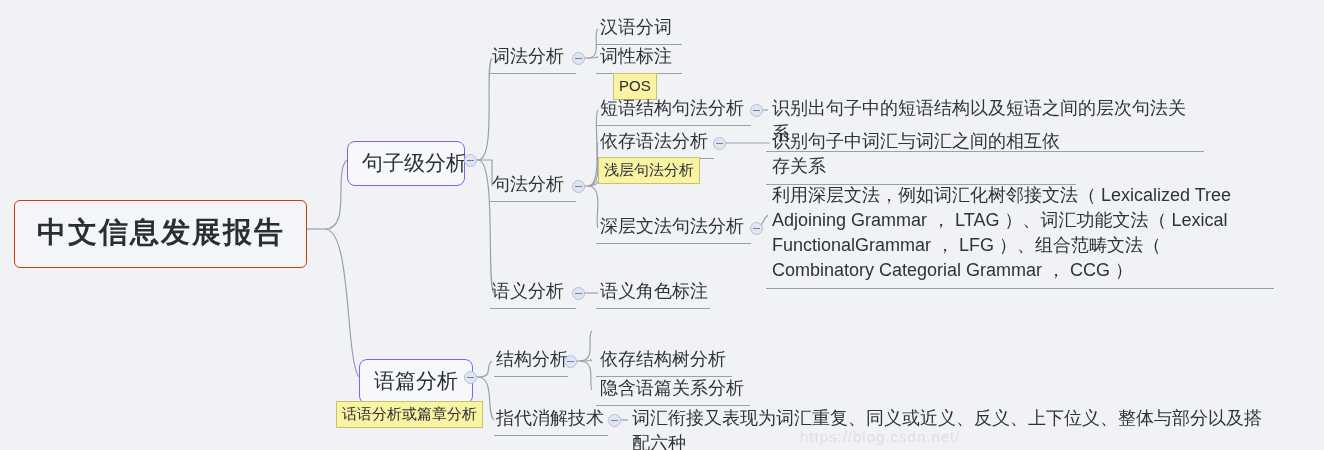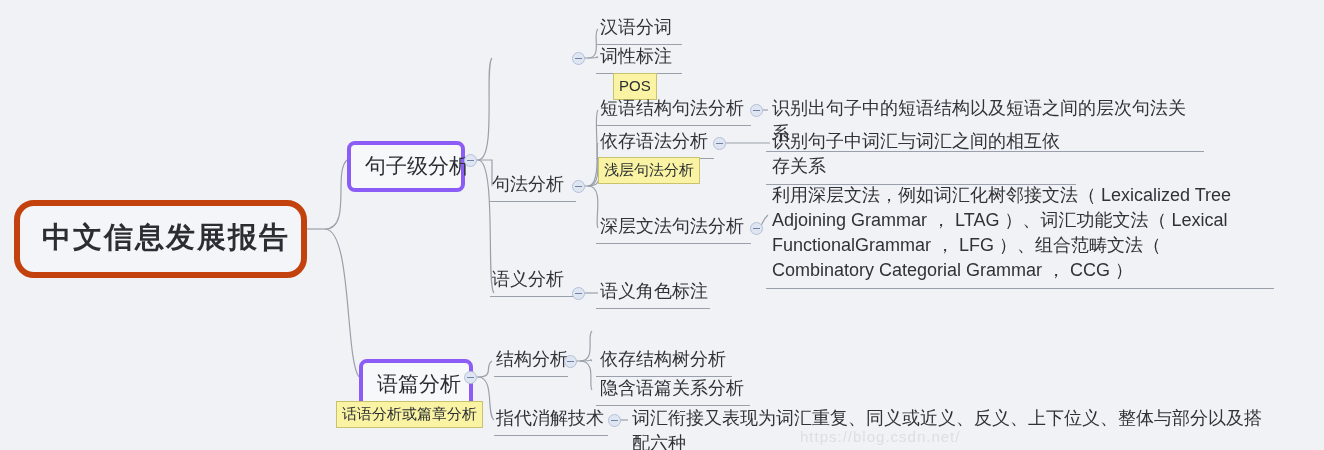--- a/index.html
+++ b/index.html
@@ -11,33 +11,33 @@
     position:relative;
     color:#2f3337;
   }
   #canvas{position:absolute;inset:0;width:1324px;height:450px;}
   svg.links{position:absolute;left:0;top:0;width:1324px;height:450px;pointer-events:none;}
 
   
   .node{position:absolute;white-space:nowrap;}
 
   .root{
-    border:6px solid #c2410c;
-    border-radius:20px;
+    border:1px solid #c2410c;
+    border-radius:6px;
     background:#f4f5f8;
     font-size:29px;
     font-weight:bold;
     letter-spacing:2px;
     padding:12px 22px 14px 22px;
     color:#2a2e33;
     box-sizing:border-box;
   }
 
   .lvl2{
-    border:4px solid #8b5cf6;
+    border:1px solid #8b5cf6;
     border-radius:8px;
     background:#f7f8fa;
     font-size:21px;
     padding:7px 14px 8px 14px;
     color:#2a2e33;
     box-sizing:border-box;
   }
 
   .lvl3{
     font-size:18px;
@@ -161,28 +161,31 @@
 
   <div class="node lvl2" style="left:359px;top:359px;width:114px;">
     <span>语篇分析</span>
   </div>
   <span class="toggle" style="left:464px;top:371px;"></span>
 
   <div class="node hl" style="position:absolute;left:336px;top:401px;">
     <span>话语分析或篇章分析</span>
   </div>
 
+  <div class="node lvl3" style="left:490px;top:41px;width:86px;">
+    <span>词法分析</span>
+  </div>
   <span class="toggle" style="left:572px;top:52px;"></span>
 
   <div class="node lvl3" style="left:490px;top:169px;width:86px;">
     <span>句法分析</span>
   </div>
   <span class="toggle" style="left:572px;top:180px;"></span>
 
-  <div class="node lvl3" style="left:490px;top:264px;width:86px;">
+  <div class="node lvl3" style="left:490px;top:276px;width:86px;">
     <span>语义分析</span>
   </div>
   <span class="toggle" style="left:572px;top:287px;"></span>
 
   <div class="node leaf" style="left:596px;top:12px;width:86px;">
     <span>汉语分词</span>
   </div>
 
   <div class="node leaf" style="left:596px;top:41px;width:86px;">
     <span>词性标注</span>

